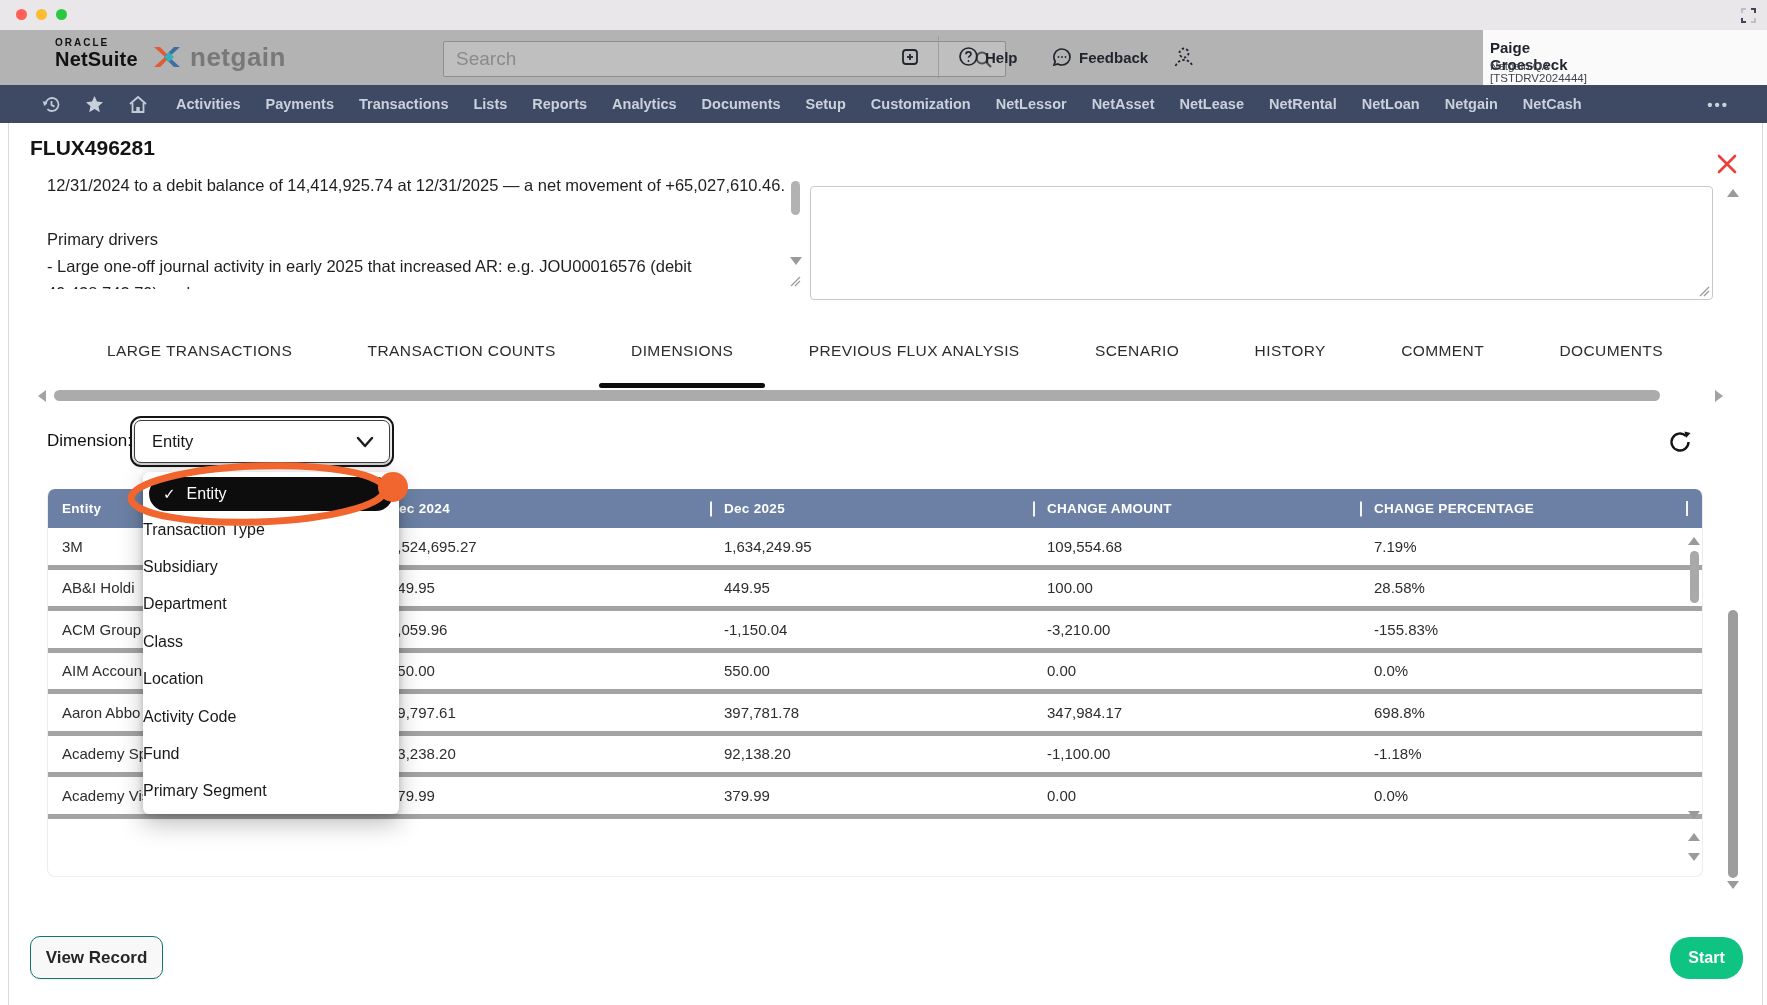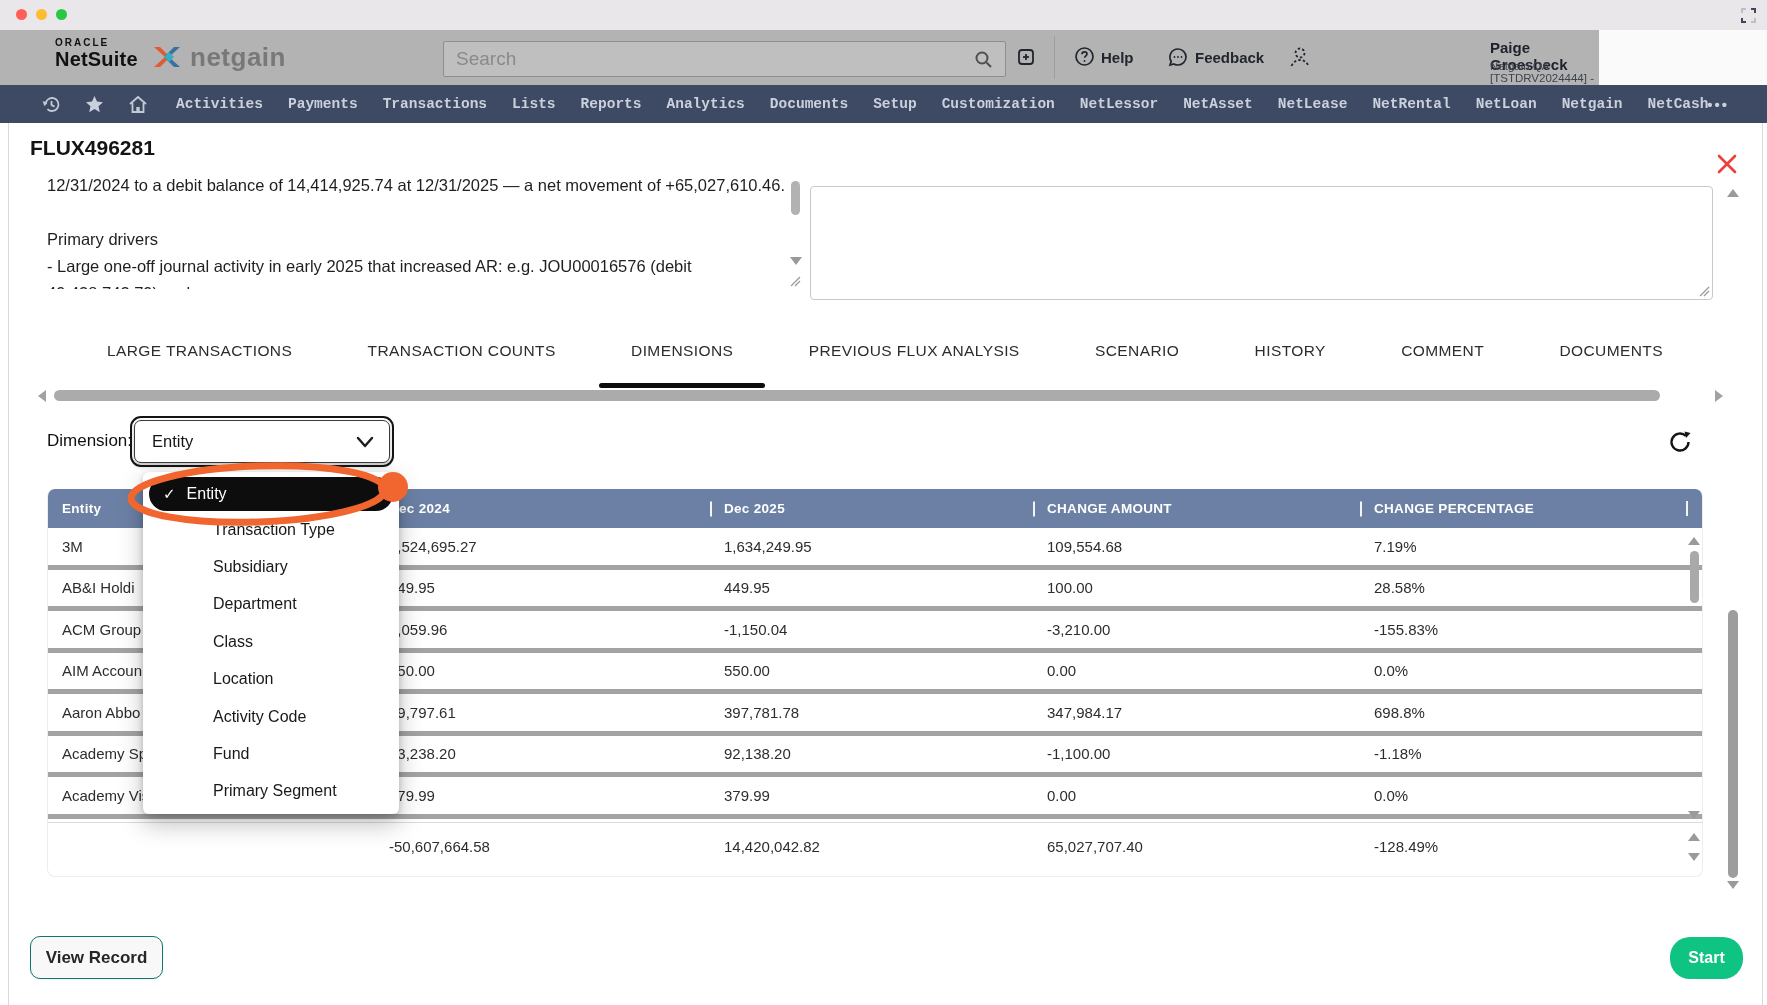--- a/index.html
+++ b/index.html
@@ -7,21 +7,21 @@
     font-family:"Liberation Sans","DejaVu Sans",sans-serif; }
   .page { position:relative; width:1767px; height:1005px; }
 
   
   .titlebar { position:absolute; left:0; top:0; width:1767px; height:30px; background:#e9e7ea; }
   .tl { position:absolute; top:9px; width:11px; height:11px; border-radius:50%; }
   .tl.r { left:16px; background:#ff5f57; } .tl.y { left:36px; background:#febc2e; } .tl.g { left:56px; background:#28c840; }
   .expand { position:absolute; right:10px; top:7px; width:17px; height:17px; }
 
   
-  .appbar { position:absolute; left:0; top:30px; width:1599px; height:55px; background:#b3b3b3; }
+  .appbar { position:absolute; left:0; top:30px; width:1483px; height:55px; background:#b3b3b3; }
   .oracle { position:absolute; left:55px; top:7px; color:#111; }
   .oracle .o1 { font-size:10px; font-weight:bold; letter-spacing:2px; }
   .oracle .o2 { font-size:20px; font-weight:bold; margin-top:0px; letter-spacing:0.2px; }
   .ngLogo { position:absolute; left:150px; top:10px; display:flex; align-items:center; gap:6px; }
   .ngLogo .ngText { font-size:26px; font-weight:bold; color:#787878; letter-spacing:0.5px; }
   .searchBox { position:absolute; left:443px; top:11px; width:563px; height:36px; background:#c0bfbf;
     border:1px solid #8e8e8e; border-radius:2px; display:flex; align-items:center; }
   .searchBox input { flex:1; background:transparent; border:none; outline:none; padding:0 12px;
     font-size:19px; color:#5e5e5e; font-family:inherit; }
   .searchBox input::placeholder { color:#8a8a8a; }
@@ -29,21 +29,21 @@
   .hdrRight { position:absolute; right:0; top:0; height:55px; }
   .hdrIcon { position:absolute; top:16px; }
   .hdrDivider { position:absolute; left:1222px; top:6px; width:1px; height:43px; background:#9e9e9e; }
   .hdrLabel { position:absolute; top:19px; font-size:15px; font-weight:bold; color:#21262e; }
   .userName { position:absolute; left:1490px; top:9px; font-size:15px; font-weight:bold; color:#1d222b; }
   .userSub  { position:absolute; left:1490px; top:30px; font-size:11.5px; color:#3e444e; }
 
   
   .navbar { position:absolute; left:0; top:85px; width:1767px; height:38px; background:var(--nav); display:flex; align-items:center; }
   .navIcons { display:flex; align-items:center; gap:24px; padding-left:42px; }
-  .navItems { display:flex; align-items:flex-start; gap:25px; margin-left:28px;font-family:Liberation Mono, monospace; }
+  .navItems { display:flex; align-items:flex-start; gap:25px; margin-left:28px; }
   .navItem { color:#cad1dd; font-size:14.5px; font-weight:600; white-space:nowrap; cursor:pointer; }
   .navMore { position:absolute; right:38px; color:#cad1dd; font-size:15px; font-weight:bold; letter-spacing:2px; }
 
   
   .main { position:absolute; left:0; top:123px; width:1767px; height:994px; background:#fff; }
   .edgeL,.edgeR { position:absolute; top:0; width:1px; height:882px; background:#d9d9d9; }
   .edgeL { left:8px; } .edgeR { left:1762px; }
   .closeX { position:absolute; left:1717px; top:31px; width:20px; height:20px; cursor:pointer; }
   .recTitle { position:absolute; left:30px; top:13px; font-size:21px; font-weight:bold; color:#141414; }
 
@@ -92,21 +92,21 @@
   .totalRow { display:grid; grid-template-columns:327px 335px 323px 327px 344px; height:48px;
     align-items:center; margin-top:3px; border-top:1px solid #dcdcdc; background:#fff; border-radius:0 0 8px 8px; }
   .totalRow .td { padding-left:14px; font-size:15px; color:#2d2d2d; }
   .vUp { width:0;height:0;border-left:6px solid transparent;border-right:6px solid transparent;border-bottom:8px solid #9a9a9a; position:absolute; }
   .vDown { width:0;height:0;border-left:6px solid transparent;border-right:6px solid transparent;border-top:8px solid #9a9a9a; position:absolute; }
   .innerThumb { position:absolute; left:1642px; top:62px; width:9px; height:52px; background:#a9a9a9; border-radius:5px; }
 
   
   .dd { position:absolute; left:143px; top:349px; width:256px; height:342px; background:#fff;
     border-radius:6px; box-shadow:0 10px 24px rgba(0,0,0,.25), 0 2px 6px rgba(0,0,0,.18); z-index:5; padding-top:5px; }
-  .ddItem { height:37.4px; display:flex; align-items:center; padding-left:42px; font-size:16px; color:#181818; cursor:pointer; white-space:nowrap;margin-left:28px; }
+  .ddItem { height:37.4px; display:flex; align-items:center; font-size:16px; color:#181818; cursor:pointer; white-space:nowrap; }
   .ddItem.selected { margin:0 6px 0 6px; padding-left:14px; height:34px; background:#0d0d0d; color:#fff; border-radius:17px; gap:11px; }
   .ddItem .chk { font-size:15px; }
 
   .ellipseSvg { position:absolute; left:118px; top:330px; z-index:7; pointer-events:none; }
   .orangeDot { position:absolute; left:378px; top:349px; width:30px; height:30px; border-radius:50%; background:var(--orange); z-index:7; }
 
   
   .pgUp { position:absolute; left:1727px; top:66px; }
   .pgThumb { position:absolute; left:1728px; top:487px; width:10px; height:268px; background:#9d9d9d; border-radius:5px; }
   .pgDown { position:absolute; left:1727px; top:758px; }
@@ -345,27 +345,20 @@
             <div class="td">-1.18%</div>
           </div>
           <div class="trow">
             <div class="td">Academy Vision Science Clinic</div>
             <div class="td">379.99</div>
             <div class="td">379.99</div>
             <div class="td">0.00</div>
             <div class="td">0.0%</div>
           </div>
         </div>
-      <div class="totalRow" id="totalRow">
-          <div class="td"></div>
-          <div class="td">-50,607,664.58</div>
-          <div class="td">14,420,042.82</div>
-          <div class="td">65,027,707.40</div>
-          <div class="td">-128.49%</div>
-        </div>
       <span class="vUp" style="left:1640px; top:48px"></span>
       <span class="innerThumb"></span>
       <span class="vDown" style="left:1640px; top:322px"></span>
       <span class="vUp" style="left:1640px; top:344px"></span>
       <span class="vDown" style="left:1640px; top:364px"></span>
     </div>
 
     <div class="dd" id="ddPanel">
         <div class="ddItem selected">
           <span class="chk">✓</span>

